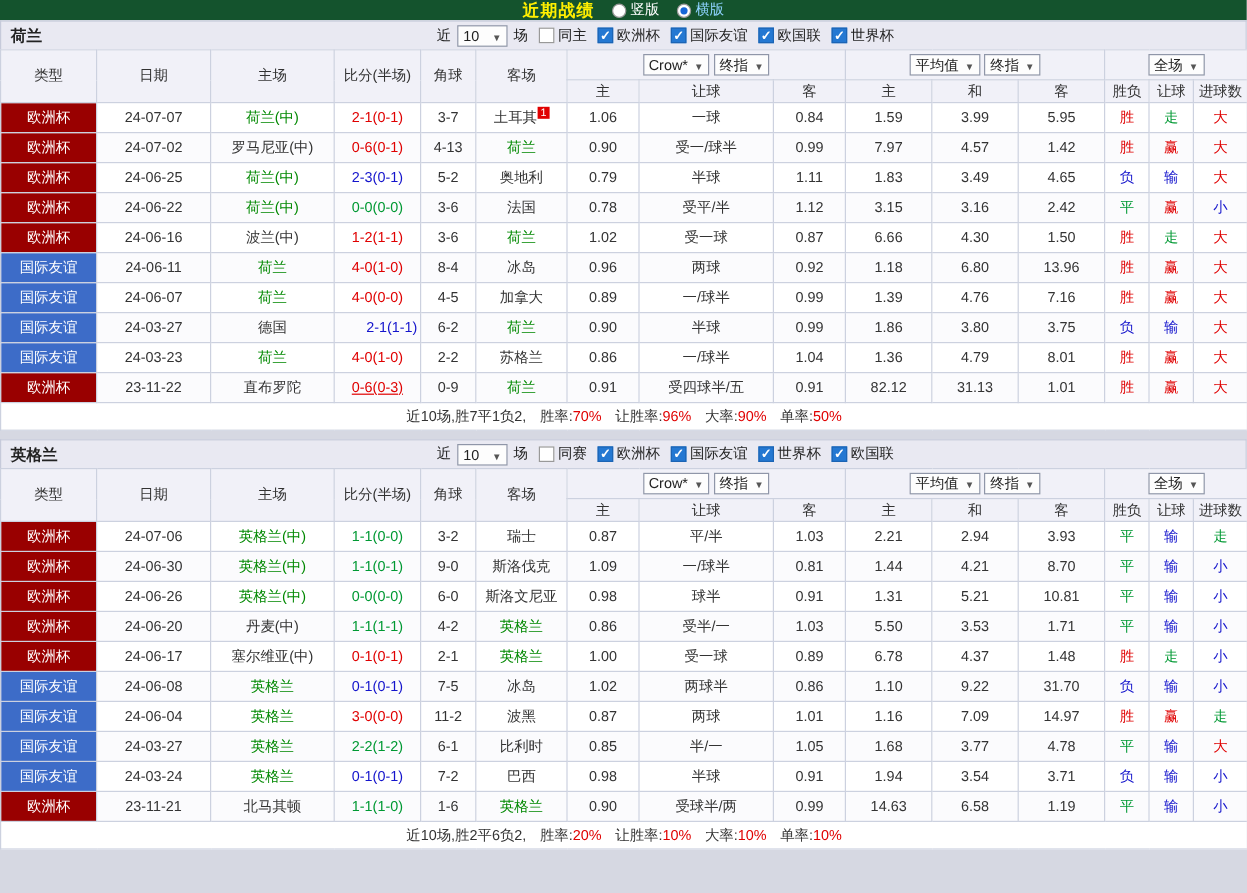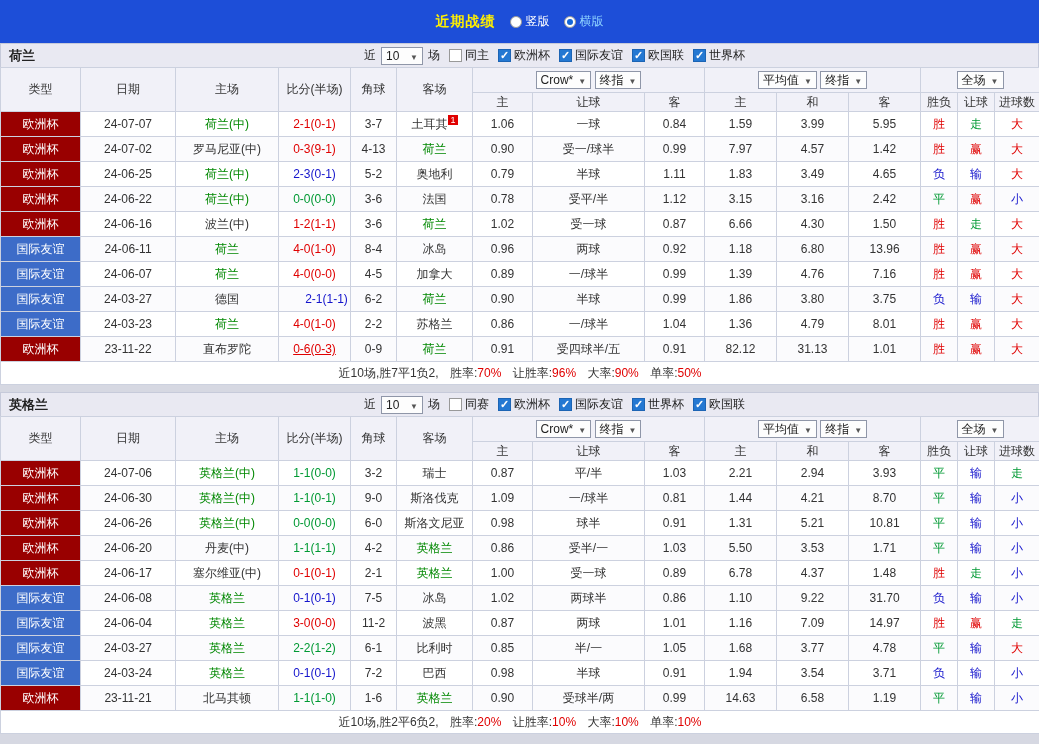--- a/index.html
+++ b/index.html
@@ -4,21 +4,21 @@
 <style>
   * { box-sizing: border-box; }
   html,body { margin:0; padding:0; }
   body {
     width:1039px; height:744px; overflow:hidden;
     background:#d6d8e2;
     font-family:"Liberation Sans", sans-serif;
   }
   
   .topbar {
-    height:43px; background:#1d4ed8;
+    height:17px; background:#14532d;
     display:flex; align-items:center; justify-content:center; gap:14px;
   }
   .topbar .title { color:#ffef00; font-size:14px; font-weight:bold; letter-spacing:1px; }
   .radio-wrap { display:inline-flex; align-items:center; gap:4px; cursor:pointer; }
   .radio {
     width:12px; height:12px; border-radius:50%; background:#fff;
     border:1px solid #999; position:relative; display:inline-block;
   }
   .radio.checked::after {
     content:""; position:absolute; left:2px; top:2px; width:6px; height:6px;
@@ -204,21 +204,21 @@
           <td>3.99</td>
           <td>5.95</td>
           <td style="color: rgb(224, 0, 0);">胜</td>
           <td style="color: rgb(0, 153, 51);">走</td>
           <td style="color: rgb(224, 0, 0);">大</td>
         </tr>
         <tr>
           <td class="badge" style="background: rgb(153, 0, 0); color: rgb(255, 255, 255);">欧洲杯</td>
           <td>24-07-02</td>
           <td style="color: rgb(51, 51, 51);">罗马尼亚(中)</td>
-          <td style="color: rgb(224, 0, 0);">0-3(9-1)</td>
+          <td style="color: rgb(224, 0, 0);">0-6(0-1)</td>
           <td>4-13</td>
           <td style="color: rgb(0, 136, 0);">荷兰</td>
           <td>0.90</td>
           <td>受一/球半</td>
           <td>0.99</td>
           <td>7.97</td>
           <td>4.57</td>
           <td>1.42</td>
           <td style="color: rgb(224, 0, 0);">胜</td>
           <td style="color: rgb(224, 0, 0);">赢</td>

